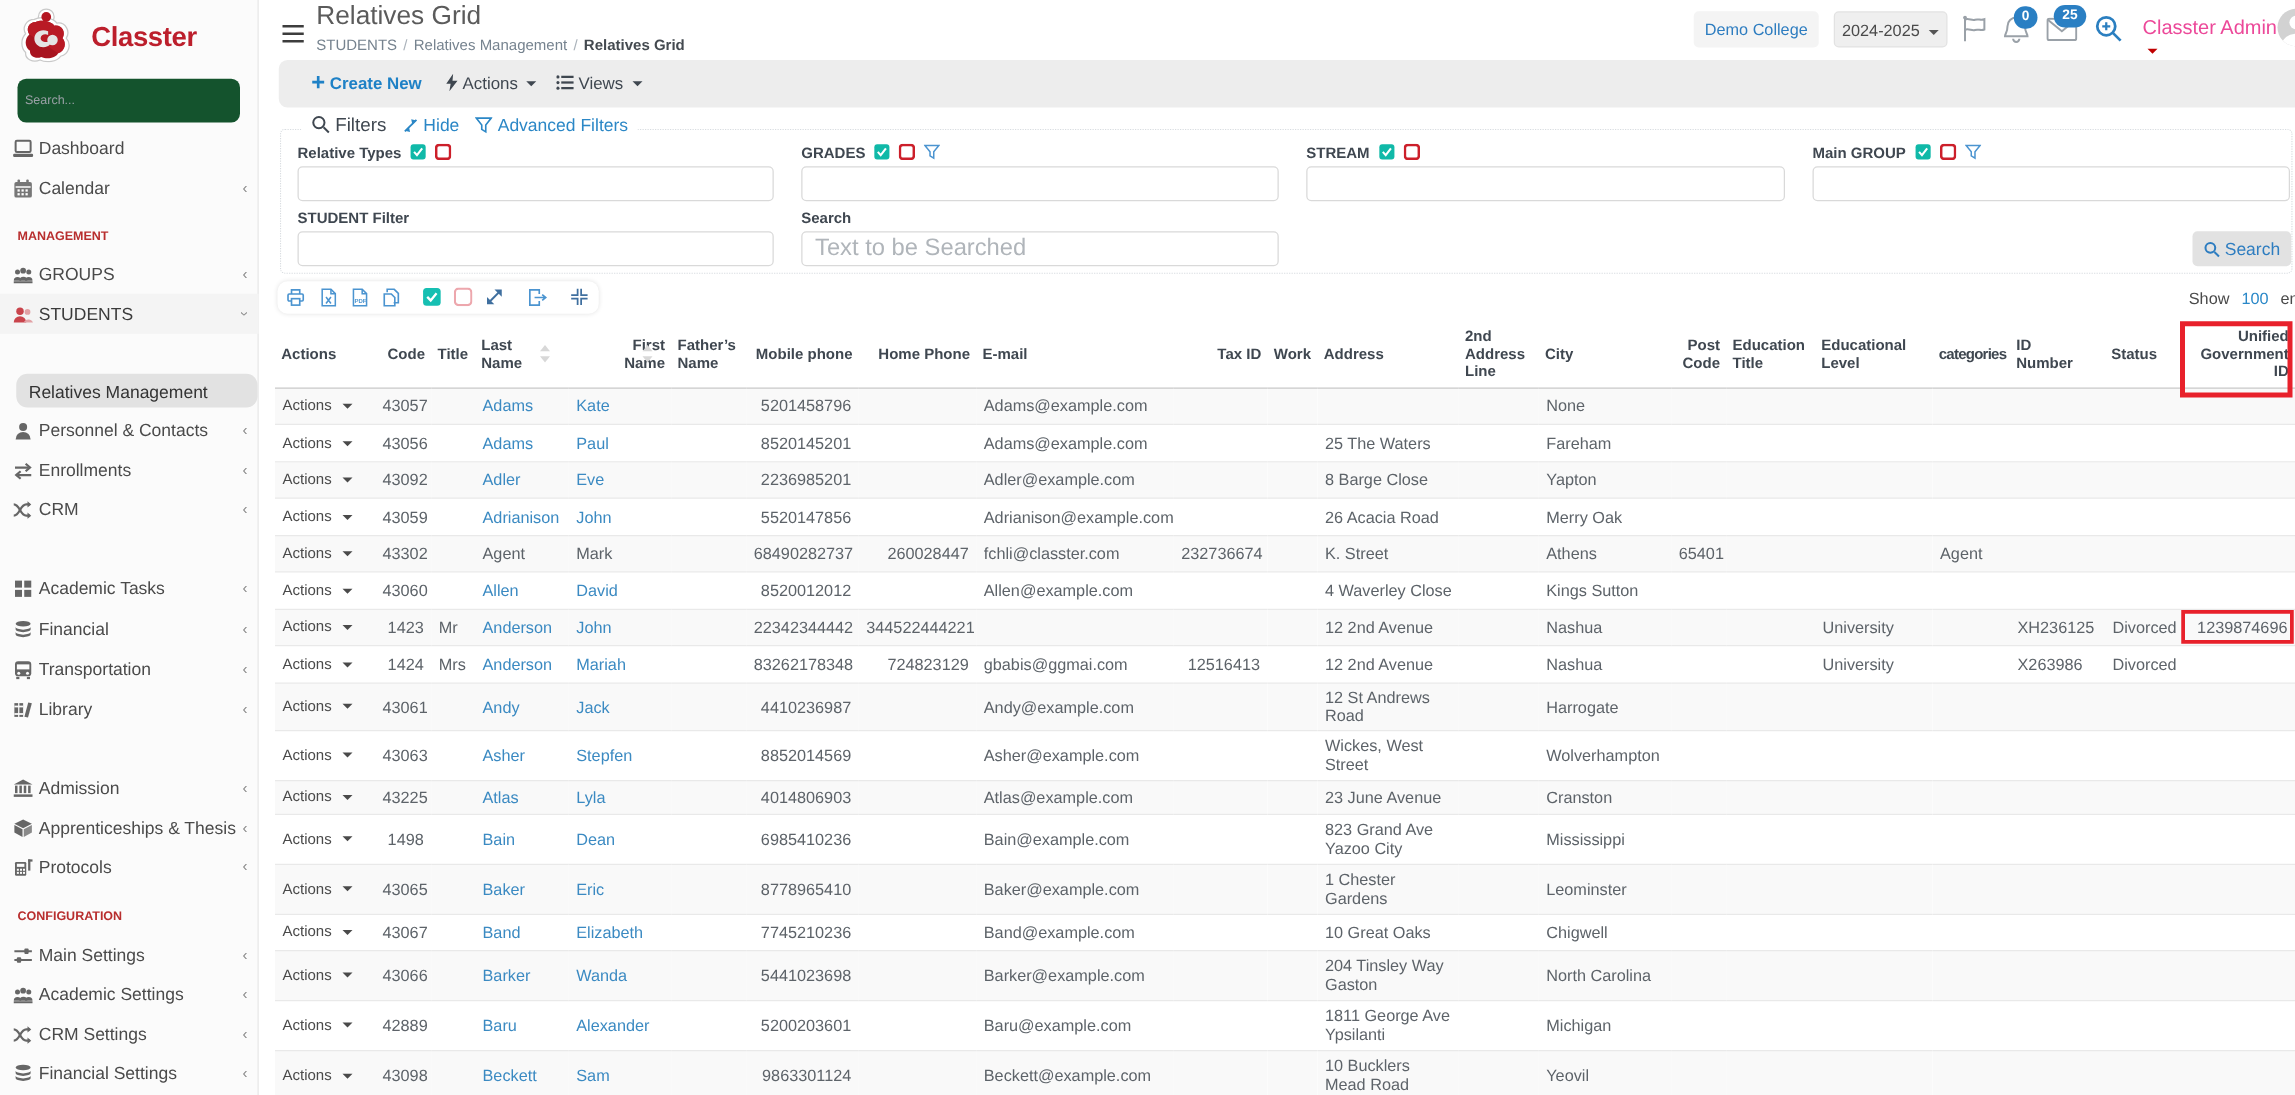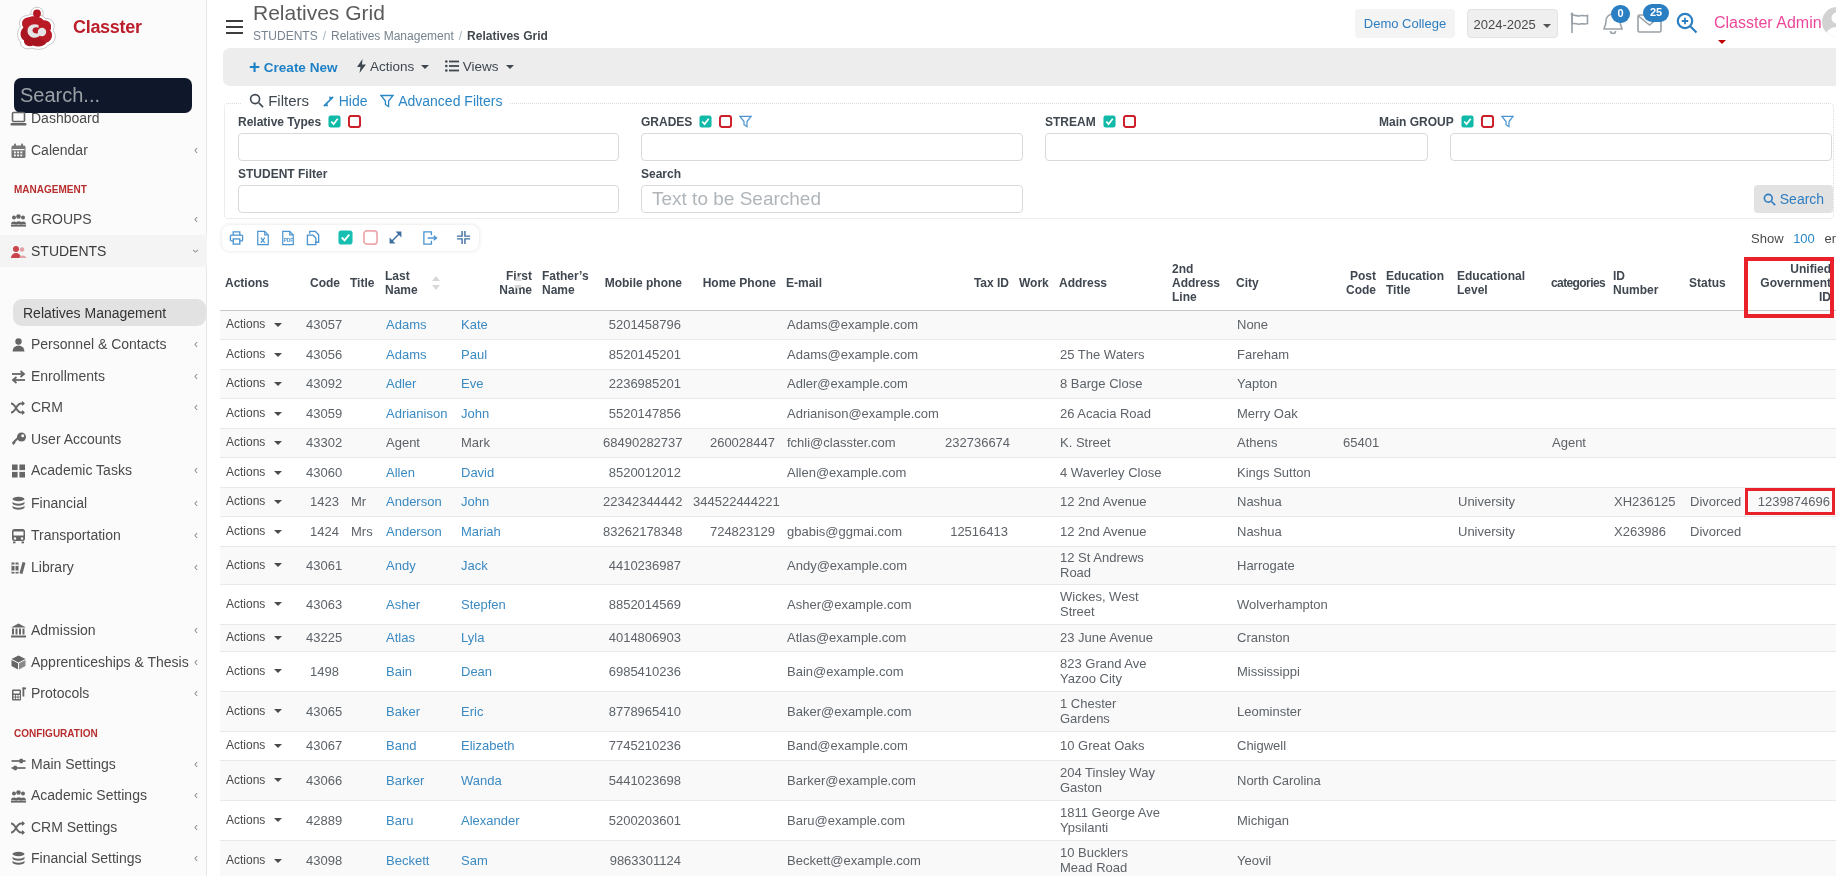--- a/index.html
+++ b/index.html
@@ -4,24 +4,24 @@
 <style>
 * { margin:0; padding:0; box-sizing:border-box; }
 html,body { width:1836px; height:876px; overflow:hidden; background:#fff;
   font-family:"Liberation Sans", sans-serif; }
 #app { position:relative; width:1836px; height:876px; overflow:hidden; }
 
 
 #side { position:absolute; left:0; top:0; width:207px; height:876px;
   background:#fbfbfb; border-right:1px solid #e7e7e7; z-index:5; }
 #logo { position:absolute; left:15px; top:6px; width:44px; height:44px; }
-#logoname { position:absolute; left:73px; top:17px; font-size:18px; font-weight:bold;
+#logoname { position:absolute; left:73px; top:17px; font-size:22px; font-weight:bold;
   color:#bc1f2c; letter-spacing:-0.3px; }
-#sidesearch { position:absolute; left:14px; top:78px; width:178px; height:35px;
-  background:#0f172a; border-radius:7px; color:#9aa0a6; font-size:20px;
+#sidesearch { position:absolute; left:14px; top:63px; width:178px; height:35px;
+  background:#14532d; border-radius:7px; color:#9aa0a6; font-size:10px;
   line-height:35px; padding-left:6px; }
 .nav { position:absolute; left:0; width:207px; height:32px; line-height:32px;
   font-size:14px; color:#4a4a4a; }
 .nav .ic { position:absolute; left:10px; top:8px; width:17px; height:17px; }
 .nav .tx { position:absolute; left:31px; top:0; }
 .nav .ch { position:absolute; right:9px; top:0; color:#8b8b8b; font-size:12px; }
 .nav.sub .tx { left:23px; }
 .navhead { position:absolute; left:14px; width:190px; height:30px; line-height:30px;
   font-size:10px; font-weight:bold; color:#b82e2e; }
 .nav.active { background:#f4f4f4; }
@@ -210,31 +210,20 @@
         <svg class="ic" viewBox="0 0 17 16">
           <g stroke="#666" stroke-width="1.8" fill="none">
             <path d="M1 13 C6 13 6 4 11 4 h3"></path>
             <path d="M1 4 C6 4 6 13 11 13 h3"></path>
             <path d="M12 1.5 l3 2.5 -3 2.5" fill="#666" stroke="none"></path>
             <path d="M12 10.5 l3 2.5 -3 2.5" fill="#666" stroke="none"></path>
           </g>
         </svg>
         <span class="tx">CRM</span>
         <span class="ch">‹</span>
-      </div>
-  <div class="nav" style="top:423px">
-        <svg class="ic" viewBox="0 0 17 16">
-          <g fill="#666">
-            <circle cx="11.5" cy="5.5" r="4.5"></circle>
-            <circle cx="12.7" cy="4.3" r="1.5" fill="#fbfbfb"></circle>
-            <rect x="2" y="11" width="8" height="2" transform="rotate(-45 2 11)"></rect>
-            <rect x="2.2" y="12.2" width="3" height="1.8" transform="rotate(-45 2.2 12.2)"></rect>
-          </g>
-        </svg>
-        <span class="tx">User Accounts</span>
       </div>
   <div class="nav" style="top:454px">
         <svg class="ic" viewBox="0 0 17 16">
           <g fill="#666">
             <rect x="2" y="2" width="5.6" height="5.6"></rect>
             <rect x="9.4" y="2" width="5.6" height="5.6"></rect>
             <rect x="2" y="9.4" width="5.6" height="5.6"></rect>
             <rect x="9.4" y="9.4" width="5.6" height="5.6"></rect>
           </g>
         </svg>
@@ -457,21 +446,21 @@
           <rect x="1" y="1" width="12" height="12" rx="2.5" fill="none" stroke="#cc1f2a" stroke-width="2.2"></rect>
         </svg><svg class="fico" width="13" height="13" viewBox="0 0 14 14">
           <path d="M1 1.5 h12 L8.6 7 V12.5 L5.4 10.5 V7 Z" fill="none" stroke="#4b94d0" stroke-width="1.3"></path>
         </svg></div>
   <div class="flabel" style="left:820px; top:11px;">STREAM<svg class="fico" width="13" height="13" viewBox="0 0 14 14">
           <rect x="0.5" y="0.5" width="13" height="13" rx="2.5" fill="#10b9a8"></rect>
           <path d="M3.5 7 l2.5 2.8 L10.5 4" stroke="#fff" stroke-width="1.8" fill="none"></path>
         </svg><svg class="fico" width="13" height="13" viewBox="0 0 14 14">
           <rect x="1" y="1" width="12" height="12" rx="2.5" fill="none" stroke="#cc1f2a" stroke-width="2.2"></rect>
         </svg></div>
-  <div class="flabel" style="left:1154px; top:11px;">Main GROUP<svg class="fico" width="13" height="13" viewBox="0 0 14 14">
+  <div class="flabel" style="left:1225px; top:11px;">Main GROUP<svg class="fico" width="13" height="13" viewBox="0 0 14 14">
           <rect x="0.5" y="0.5" width="13" height="13" rx="2.5" fill="#10b9a8"></rect>
           <path d="M3.5 7 l2.5 2.8 L10.5 4" stroke="#fff" stroke-width="1.8" fill="none"></path>
         </svg><svg class="fico" width="13" height="13" viewBox="0 0 14 14">
           <rect x="1" y="1" width="12" height="12" rx="2.5" fill="none" stroke="#cc1f2a" stroke-width="2.2"></rect>
         </svg><svg class="fico" width="13" height="13" viewBox="0 0 14 14">
           <path d="M1 1.5 h12 L8.6 7 V12.5 L5.4 10.5 V7 Z" fill="none" stroke="#4b94d0" stroke-width="1.3"></path>
         </svg></div>
   <div class="finput" style="left:13px; top:29px; width:381px;"></div>
   <div class="finput" style="left:416px; top:29px; width:382px;"></div>
   <div class="finput" style="left:820px; top:29px; width:383px;"></div>

